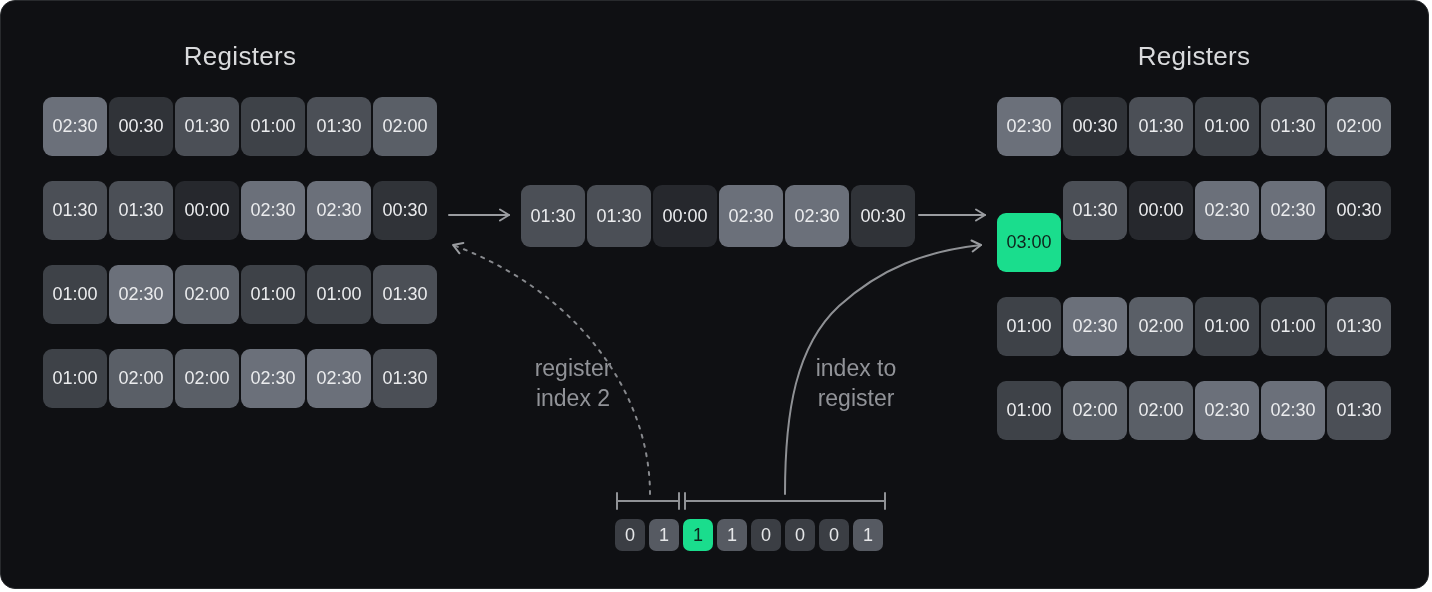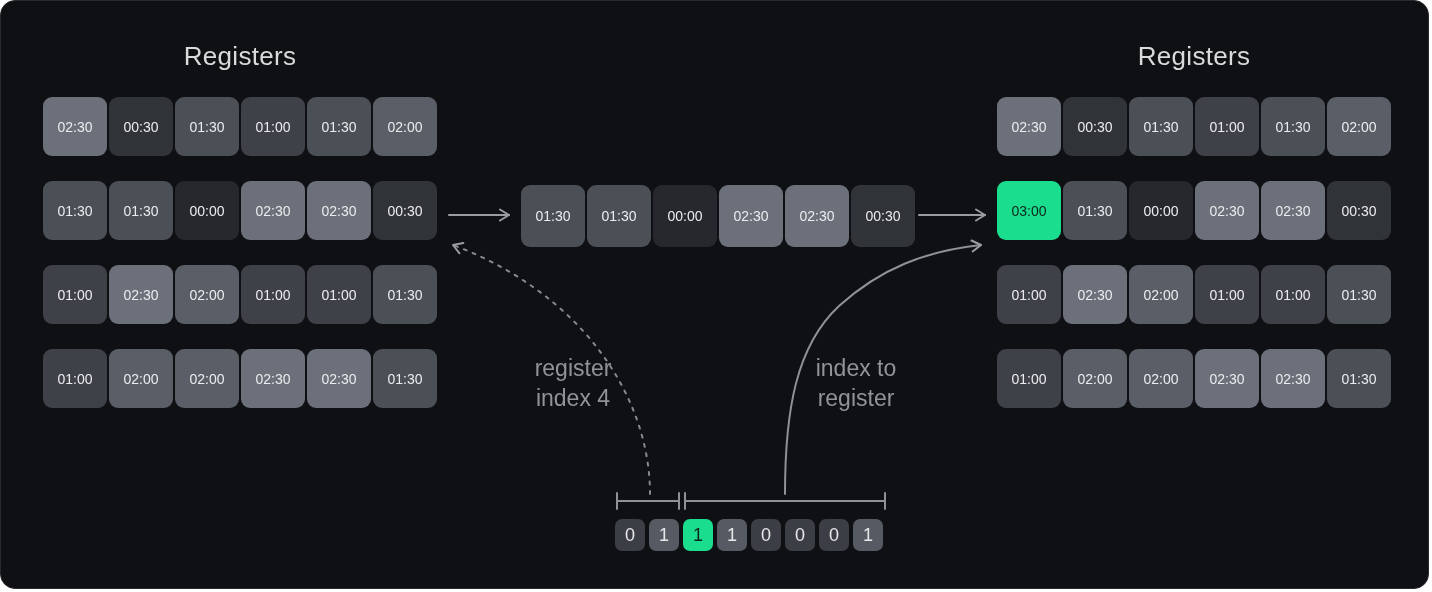--- a/index.html
+++ b/index.html
@@ -4,21 +4,21 @@
 <style>
   html,body{margin:0;padding:0;background:#ffffff;}
   body{width:1432px;height:592px;font-family:"Liberation Sans",sans-serif;}
   #frame{position:relative;width:1429px;height:589px;background:#0f1013;
          border:1.5px solid #282a2d;border-radius:15px;box-sizing:border-box;overflow:hidden;}
   .title{position:absolute;top:40px;width:394px;text-align:center;font-size:26px;
          font-weight:400;color:#d9dadc;letter-spacing:.3px;}
   .grid{position:absolute;display:flex;flex-direction:column;gap:25px;}
   .grid-row{display:flex;gap:2px;}
   .cell{width:64px;height:59px;border-radius:9px;display:flex;align-items:center;
-        justify-content:center;font-size:14px;color:#ebecee;}
+        justify-content:center;font-size:18px;color:#ebecee;}
   #middle-row .cell{height:62px;}
   .cell.hl{color:#0f241c;font-weight:500;}
   #svg-overlay{position:absolute;left:0;top:0;width:1432px;height:592px;pointer-events:none;}
   .note{position:absolute;width:200px;text-align:center;font-size:23px;line-height:30px;
         color:#919398;}
   #hash-label{position:absolute;left:310px;top:518px;width:296px;height:32px;line-height:32px;
         text-align:right;font-size:26px;color:#e9eaec;}
   #bits{position:absolute;left:614px;top:518px;display:flex;gap:4px;}
   .bit{width:30px;height:32px;border-radius:7px;display:flex;align-items:center;
        justify-content:center;font-size:18px;color:#e6e7e9;}
@@ -81,21 +81,21 @@
   <div id="right-grid" class="grid" style="left:996px;top:96px;">
       <div class="grid-row">
         <div class="cell" style="background: rgb(107, 112, 122);">02:30</div>
         <div class="cell" style="background: rgb(48, 51, 56);">00:30</div>
         <div class="cell" style="background: rgb(75, 79, 86);">01:30</div>
         <div class="cell" style="background: rgb(62, 66, 72);">01:00</div>
         <div class="cell" style="background: rgb(75, 79, 86);">01:30</div>
         <div class="cell" style="background: rgb(90, 95, 103);">02:00</div>
       </div>
       <div class="grid-row">
-        <div class="cell hl" style="background: rgb(26, 221, 141);">03:00</div>
+        <div class="cell hl" style="background: rgb(26, 221, 141); margin-top: 32px;">03:00</div>
         <div class="cell" style="background: rgb(75, 79, 86);">01:30</div>
         <div class="cell" style="background: rgb(38, 40, 45);">00:00</div>
         <div class="cell" style="background: rgb(107, 112, 122);">02:30</div>
         <div class="cell" style="background: rgb(107, 112, 122);">02:30</div>
         <div class="cell" style="background: rgb(48, 51, 56);">00:30</div>
       </div>
       <div class="grid-row">
         <div class="cell" style="background: rgb(62, 66, 72);">01:00</div>
         <div class="cell" style="background: rgb(107, 112, 122);">02:30</div>
         <div class="cell" style="background: rgb(90, 95, 103);">02:00</div>
@@ -122,21 +122,21 @@
     <path d="M 448,214 L 508,214" fill="none" stroke="#9a9ca0" stroke-width="2" stroke-linecap="round" marker-end="url(#arr)"></path>
     <path d="M 918,214 L 984,214" fill="none" stroke="#9a9ca0" stroke-width="2" stroke-linecap="round" marker-end="url(#arr)"></path>
     <path d="M 649,493 C 649,395 580,292 452,244" fill="none" stroke="#87898d" stroke-width="2" stroke-dasharray="3 6.5" stroke-linecap="round" marker-end="url(#arr)"></path>
     <path d="M 784,493 C 784,410 795,345 838,305 C 880,267 925,250 980,244" fill="none" stroke="#8f9195" stroke-width="2" stroke-linecap="round" marker-end="url(#arr)"></path>
     <path d="M 616,492 L 616,508 M 616,500 L 678,500 M 678,492 L 678,508" fill="none" stroke="#8f9195" stroke-width="2" stroke-linecap="round"></path>
     <path d="M 684,492 L 684,508 M 684,500 L 884,500 M 884,492 L 884,508" fill="none" stroke="#8f9195" stroke-width="2" stroke-linecap="round"></path>
   </svg>
 
   <div class="note" style="left:472px;top:352px;">
     <div>register</div>
-    <div>index 4</div>
+    <div>index 2</div>
   </div>
 
   <div class="note" style="left:755px;top:352px;">
     <div>index to</div>
     <div>register</div>
   </div>
 
 
   <div id="bits">
       <div class="bit" style="background: rgb(59, 62, 68);">0</div>

